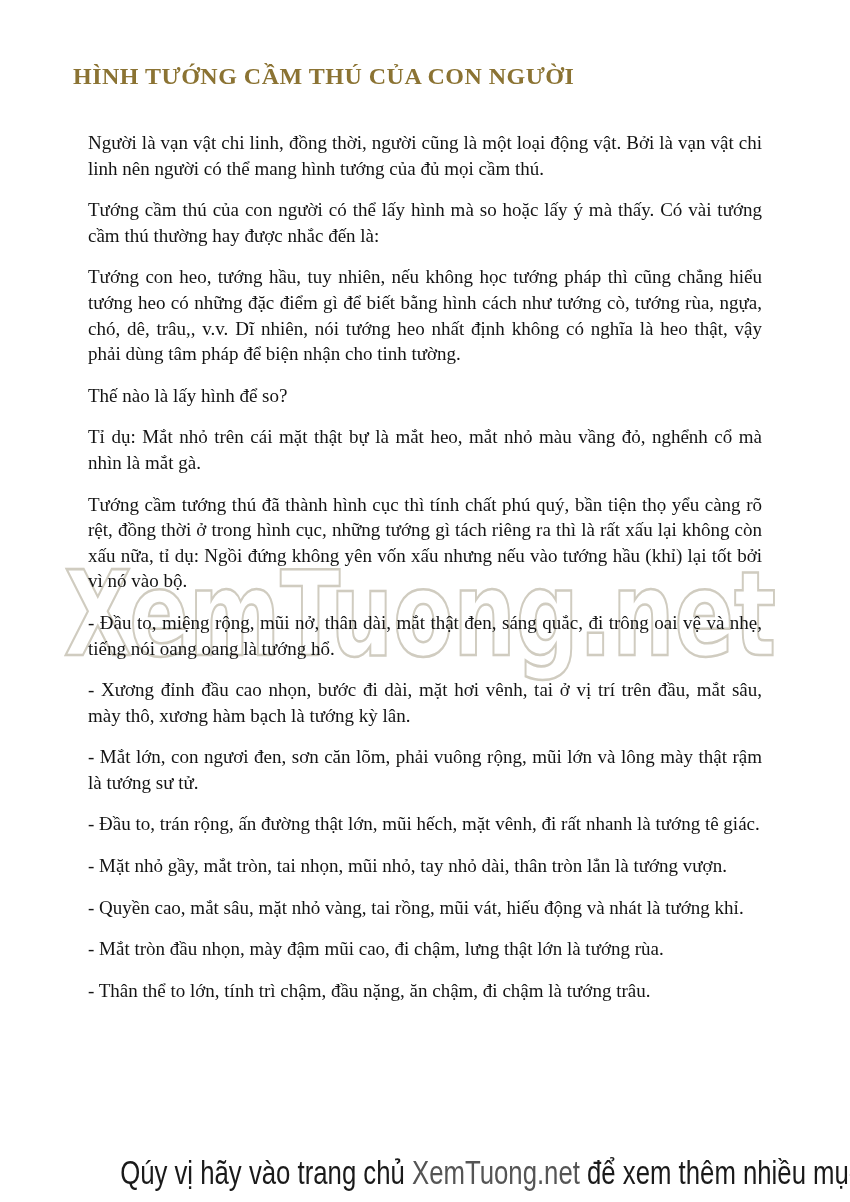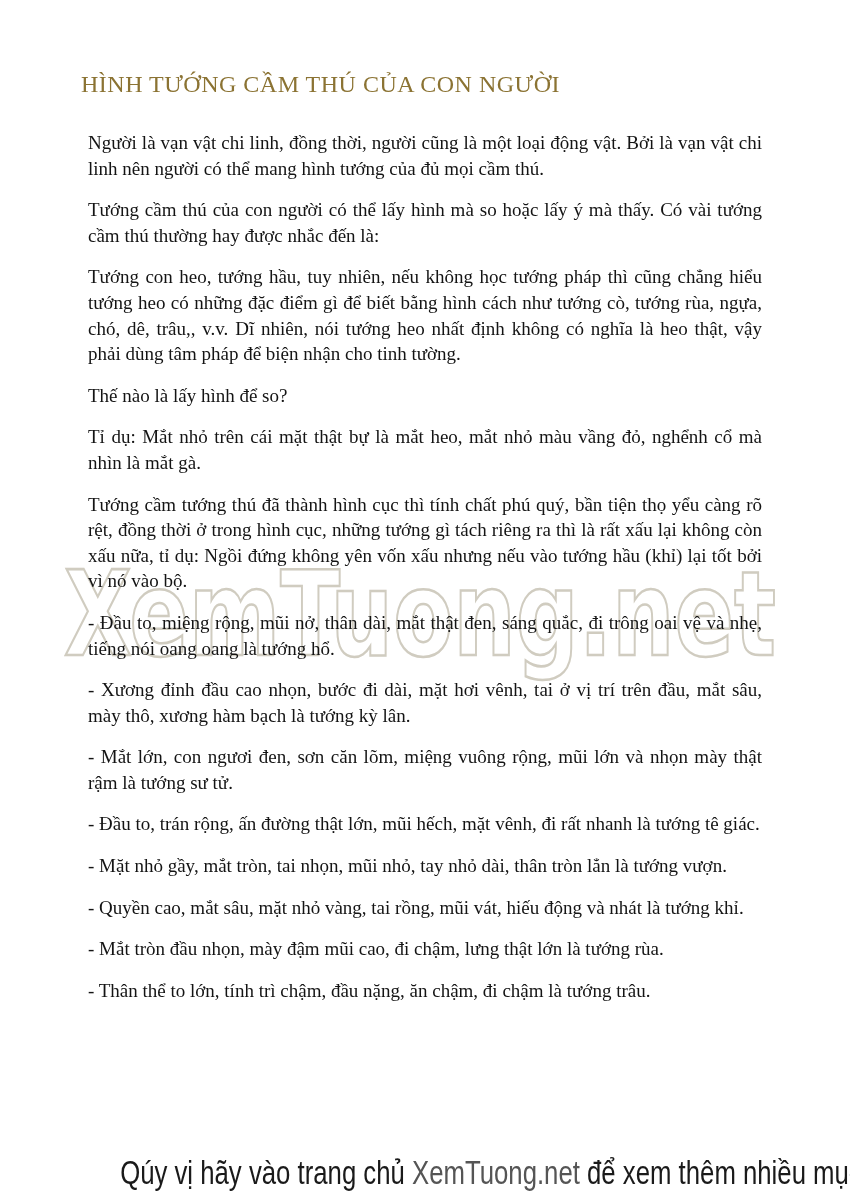--- a/index.html
+++ b/index.html
@@ -28,24 +28,24 @@
     font-family: "DejaVu Sans", sans-serif;
     font-weight: bold;
     fill: rgba(255,255,255,0.45);
     stroke: var(--wm-outline);
     stroke-width: 2.6px;
   }
 
   .page-title {
     position: absolute;
     left: 72px; top: 62px;
-    margin: 9px;
+    margin: 1px;
     z-index: 1;
     font-family: "Liberation Serif", serif;
-    font-weight: normal;
+    font-weight: bold;
     font-size: 24px;
     letter-spacing: 0.5px;
     color: var(--title-color);
     white-space: nowrap;
   }
 
   .content {
     position: absolute;
     left: 72px; top: 114px;
     width: 706px;
@@ -89,21 +89,21 @@
 
   <div class="content">
       <p>Người là vạn vật chi linh, đồng thời, người cũng là một loại động vật. Bởi là vạn vật chi linh nên người có thể mang hình tướng của đủ mọi cầm thú.</p>
       <p>Tướng cầm thú của con người có thể lấy hình mà so hoặc lấy ý mà thấy. Có vài tướng cầm thú thường hay được nhắc đến là:</p>
       <p>Tướng con heo, tướng hầu, tuy nhiên, nếu không học tướng pháp thì cũng chẳng hiểu tướng heo có những đặc điểm gì để biết bằng hình cách như tướng cò, tướng rùa, ngựa, chó, dê, trâu,, v.v. Dĩ nhiên, nói tướng heo nhất định không có nghĩa là heo thật, vậy phải dùng tâm pháp để biện nhận cho tinh tường.</p>
       <p>Thế nào là lấy hình để so?</p>
       <p>Tỉ dụ: Mắt nhỏ trên cái mặt thật bự là mắt heo, mắt nhỏ màu vầng đỏ, nghểnh cổ mà nhìn là mắt gà.</p>
       <p>Tướng cầm tướng thú đã thành hình cục thì tính chất phú quý, bần tiện thọ yểu càng rõ rệt, đồng thời ở trong hình cục, những tướng gì tách riêng ra thì là rất xấu lại không còn xấu nữa, tỉ dụ: Ngồi đứng không yên vốn xấu nhưng nếu vào tướng hầu (khỉ) lại tốt bởi vì nó vào bộ.</p>
       <p>- Đầu to, miệng rộng, mũi nở, thân dài, mắt thật đen, sáng quắc, đi trông oai vệ và nhẹ, tiếng nói oang oang là tướng hổ.</p>
       <p>- Xương đỉnh đầu cao nhọn, bước đi dài, mặt hơi vênh, tai ở vị trí trên đầu, mắt sâu, mày thô, xương hàm bạch là tướng kỳ lân.</p>
-      <p>- Mắt lớn, con ngươi đen, sơn căn lõm, miệng vuông rộng, mũi lớn và nhọn mày thật rậm là tướng sư tử.</p>
+      <p>- Mắt lớn, con ngươi đen, sơn căn lõm, phải vuông rộng, mũi lớn và lông mày thật rậm là tướng sư tử.</p>
       <p>- Đầu to, trán rộng, ấn đường thật lớn, mũi hếch, mặt vênh, đi rất nhanh là tướng tê giác.</p>
       <p>- Mặt nhỏ gầy, mắt tròn, tai nhọn, mũi nhỏ, tay nhỏ dài, thân tròn lẳn là tướng vượn.</p>
       <p>- Quyền cao, mắt sâu, mặt nhỏ vàng, tai rồng, mũi vát, hiếu động và nhát là tướng khỉ.</p>
       <p>- Mắt tròn đầu nhọn, mày đậm mũi cao, đi chậm, lưng thật lớn là tướng rùa.</p>
       <p>- Thân thể to lớn, tính trì chậm, đầu nặng, ăn chậm, đi chậm là tướng trâu.</p>
     </div>
 
   <div class="footer">
     <span class="squeeze"><span>Qúy vị hãy vào trang chủ </span><span class="site">XemTuong.net</span><span> để xem thêm nhiều mục hay khác</span></span>
   </div>

